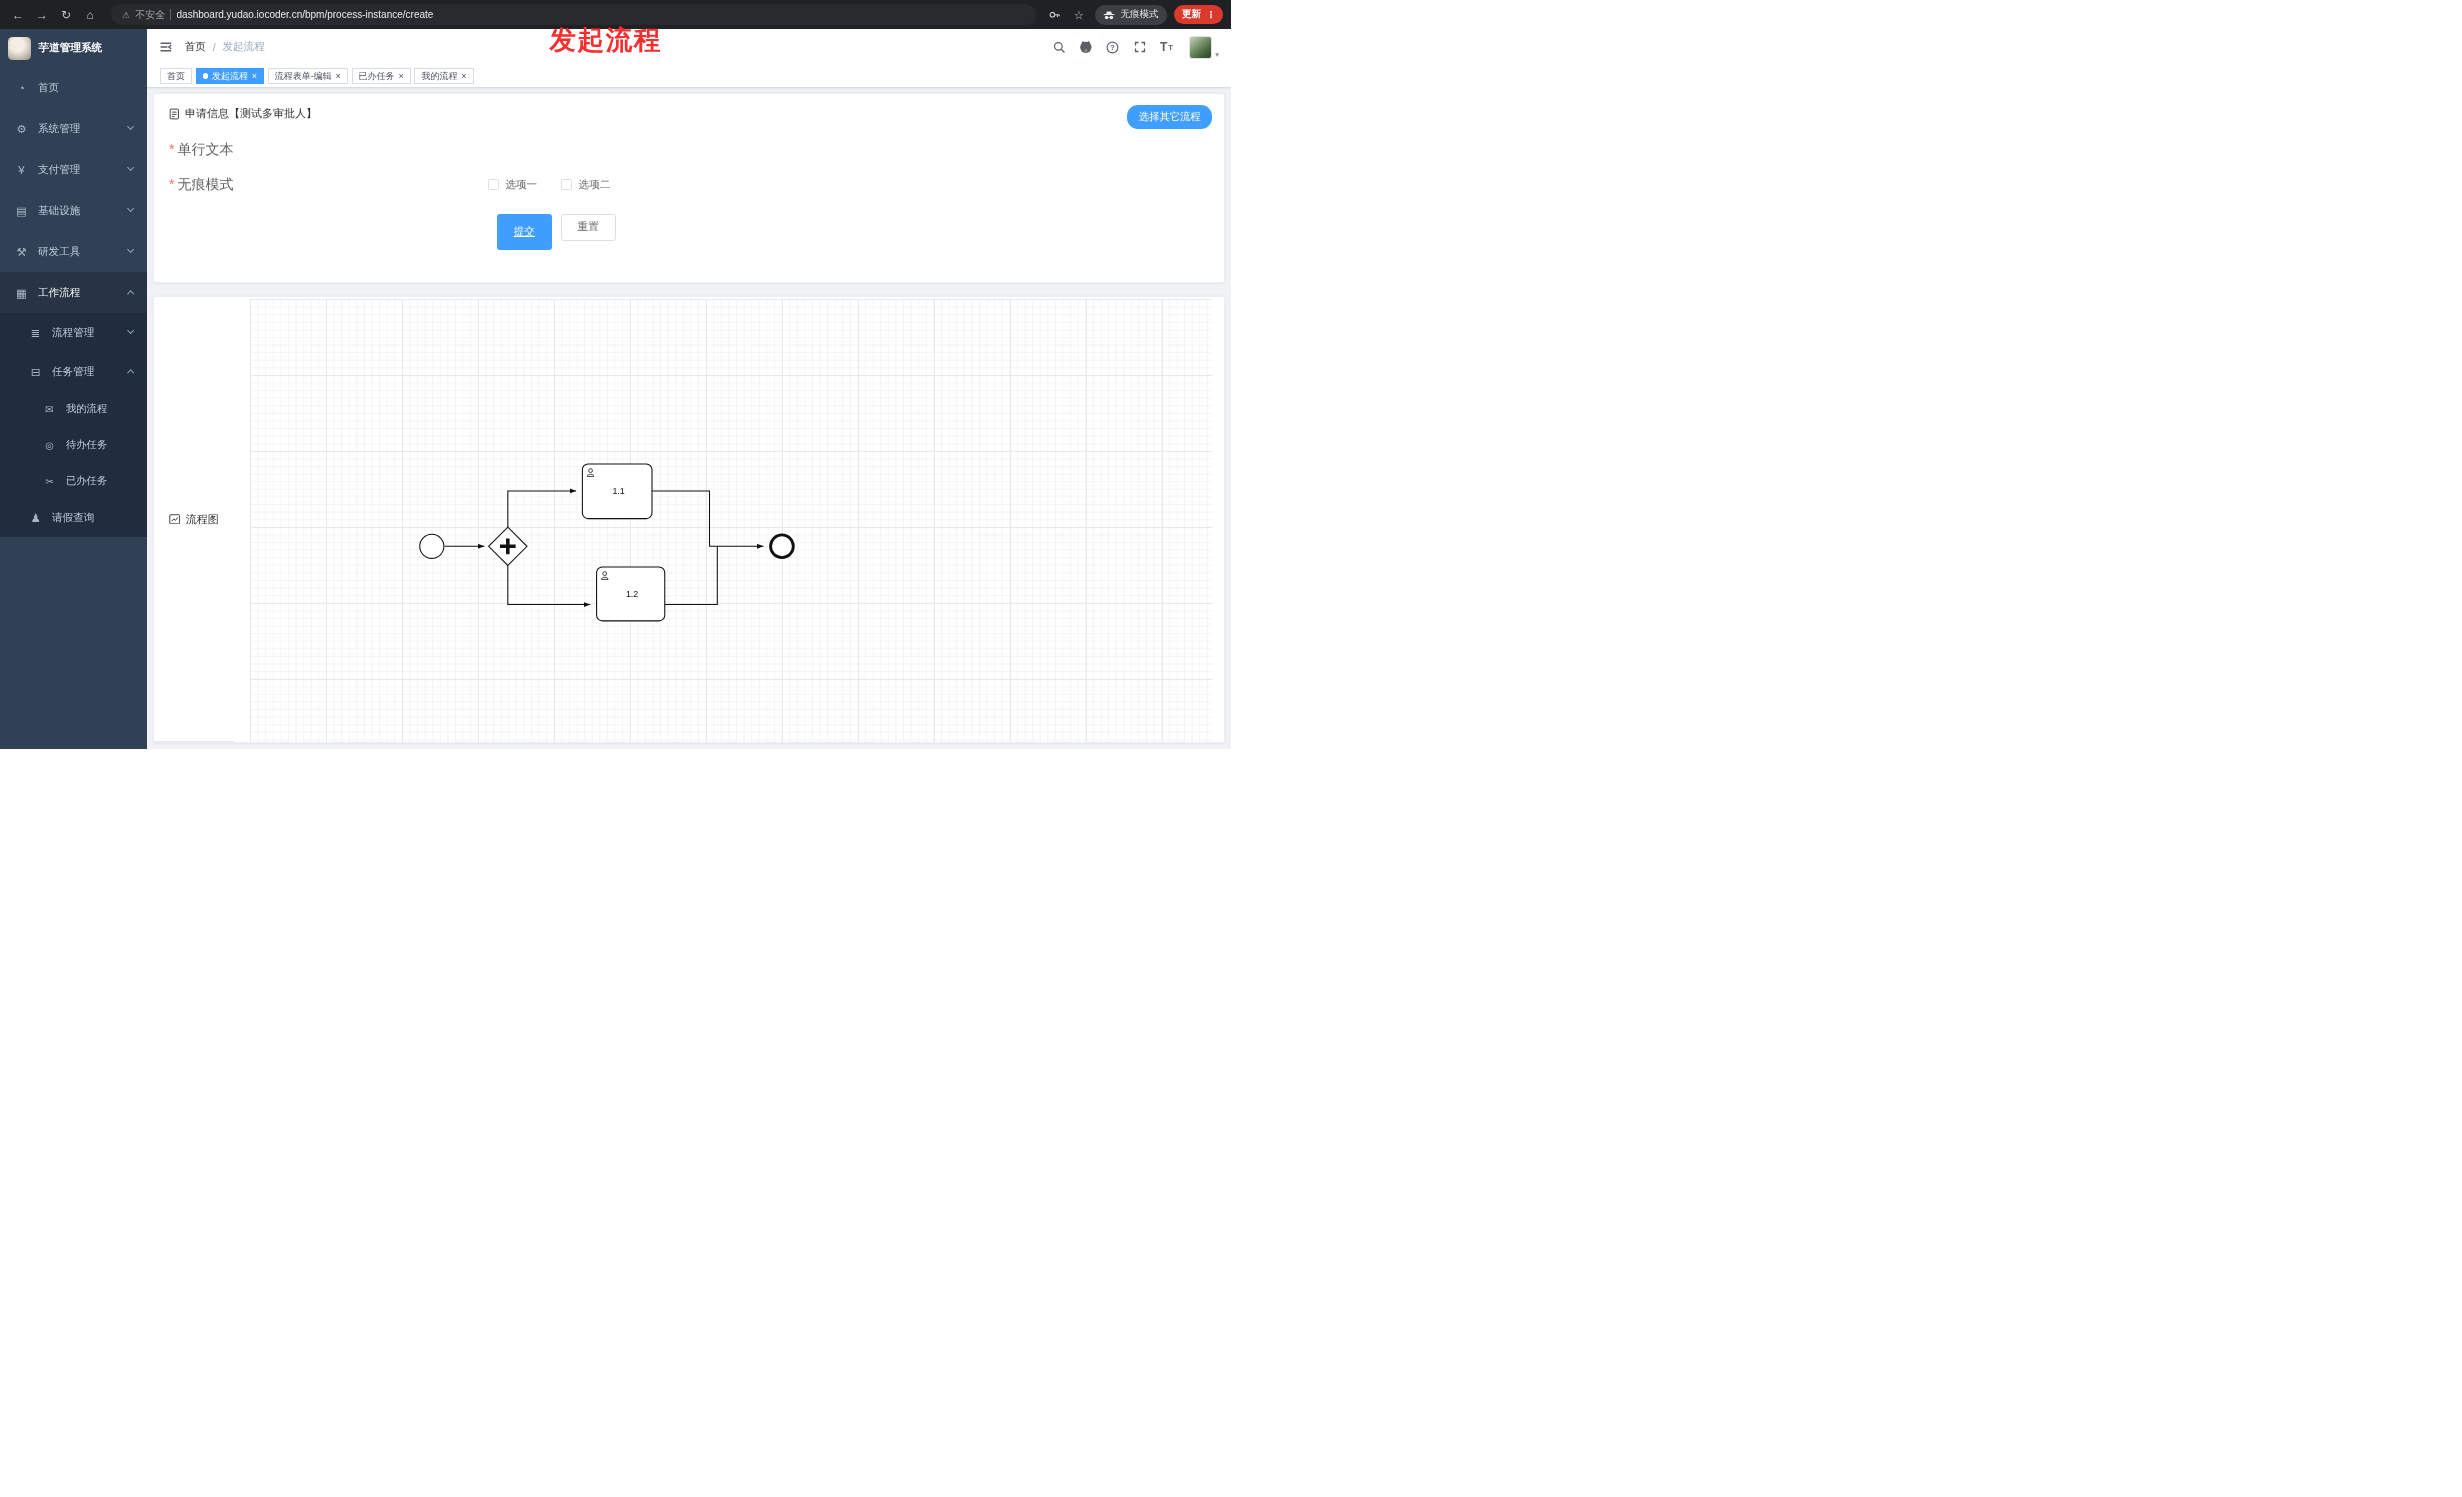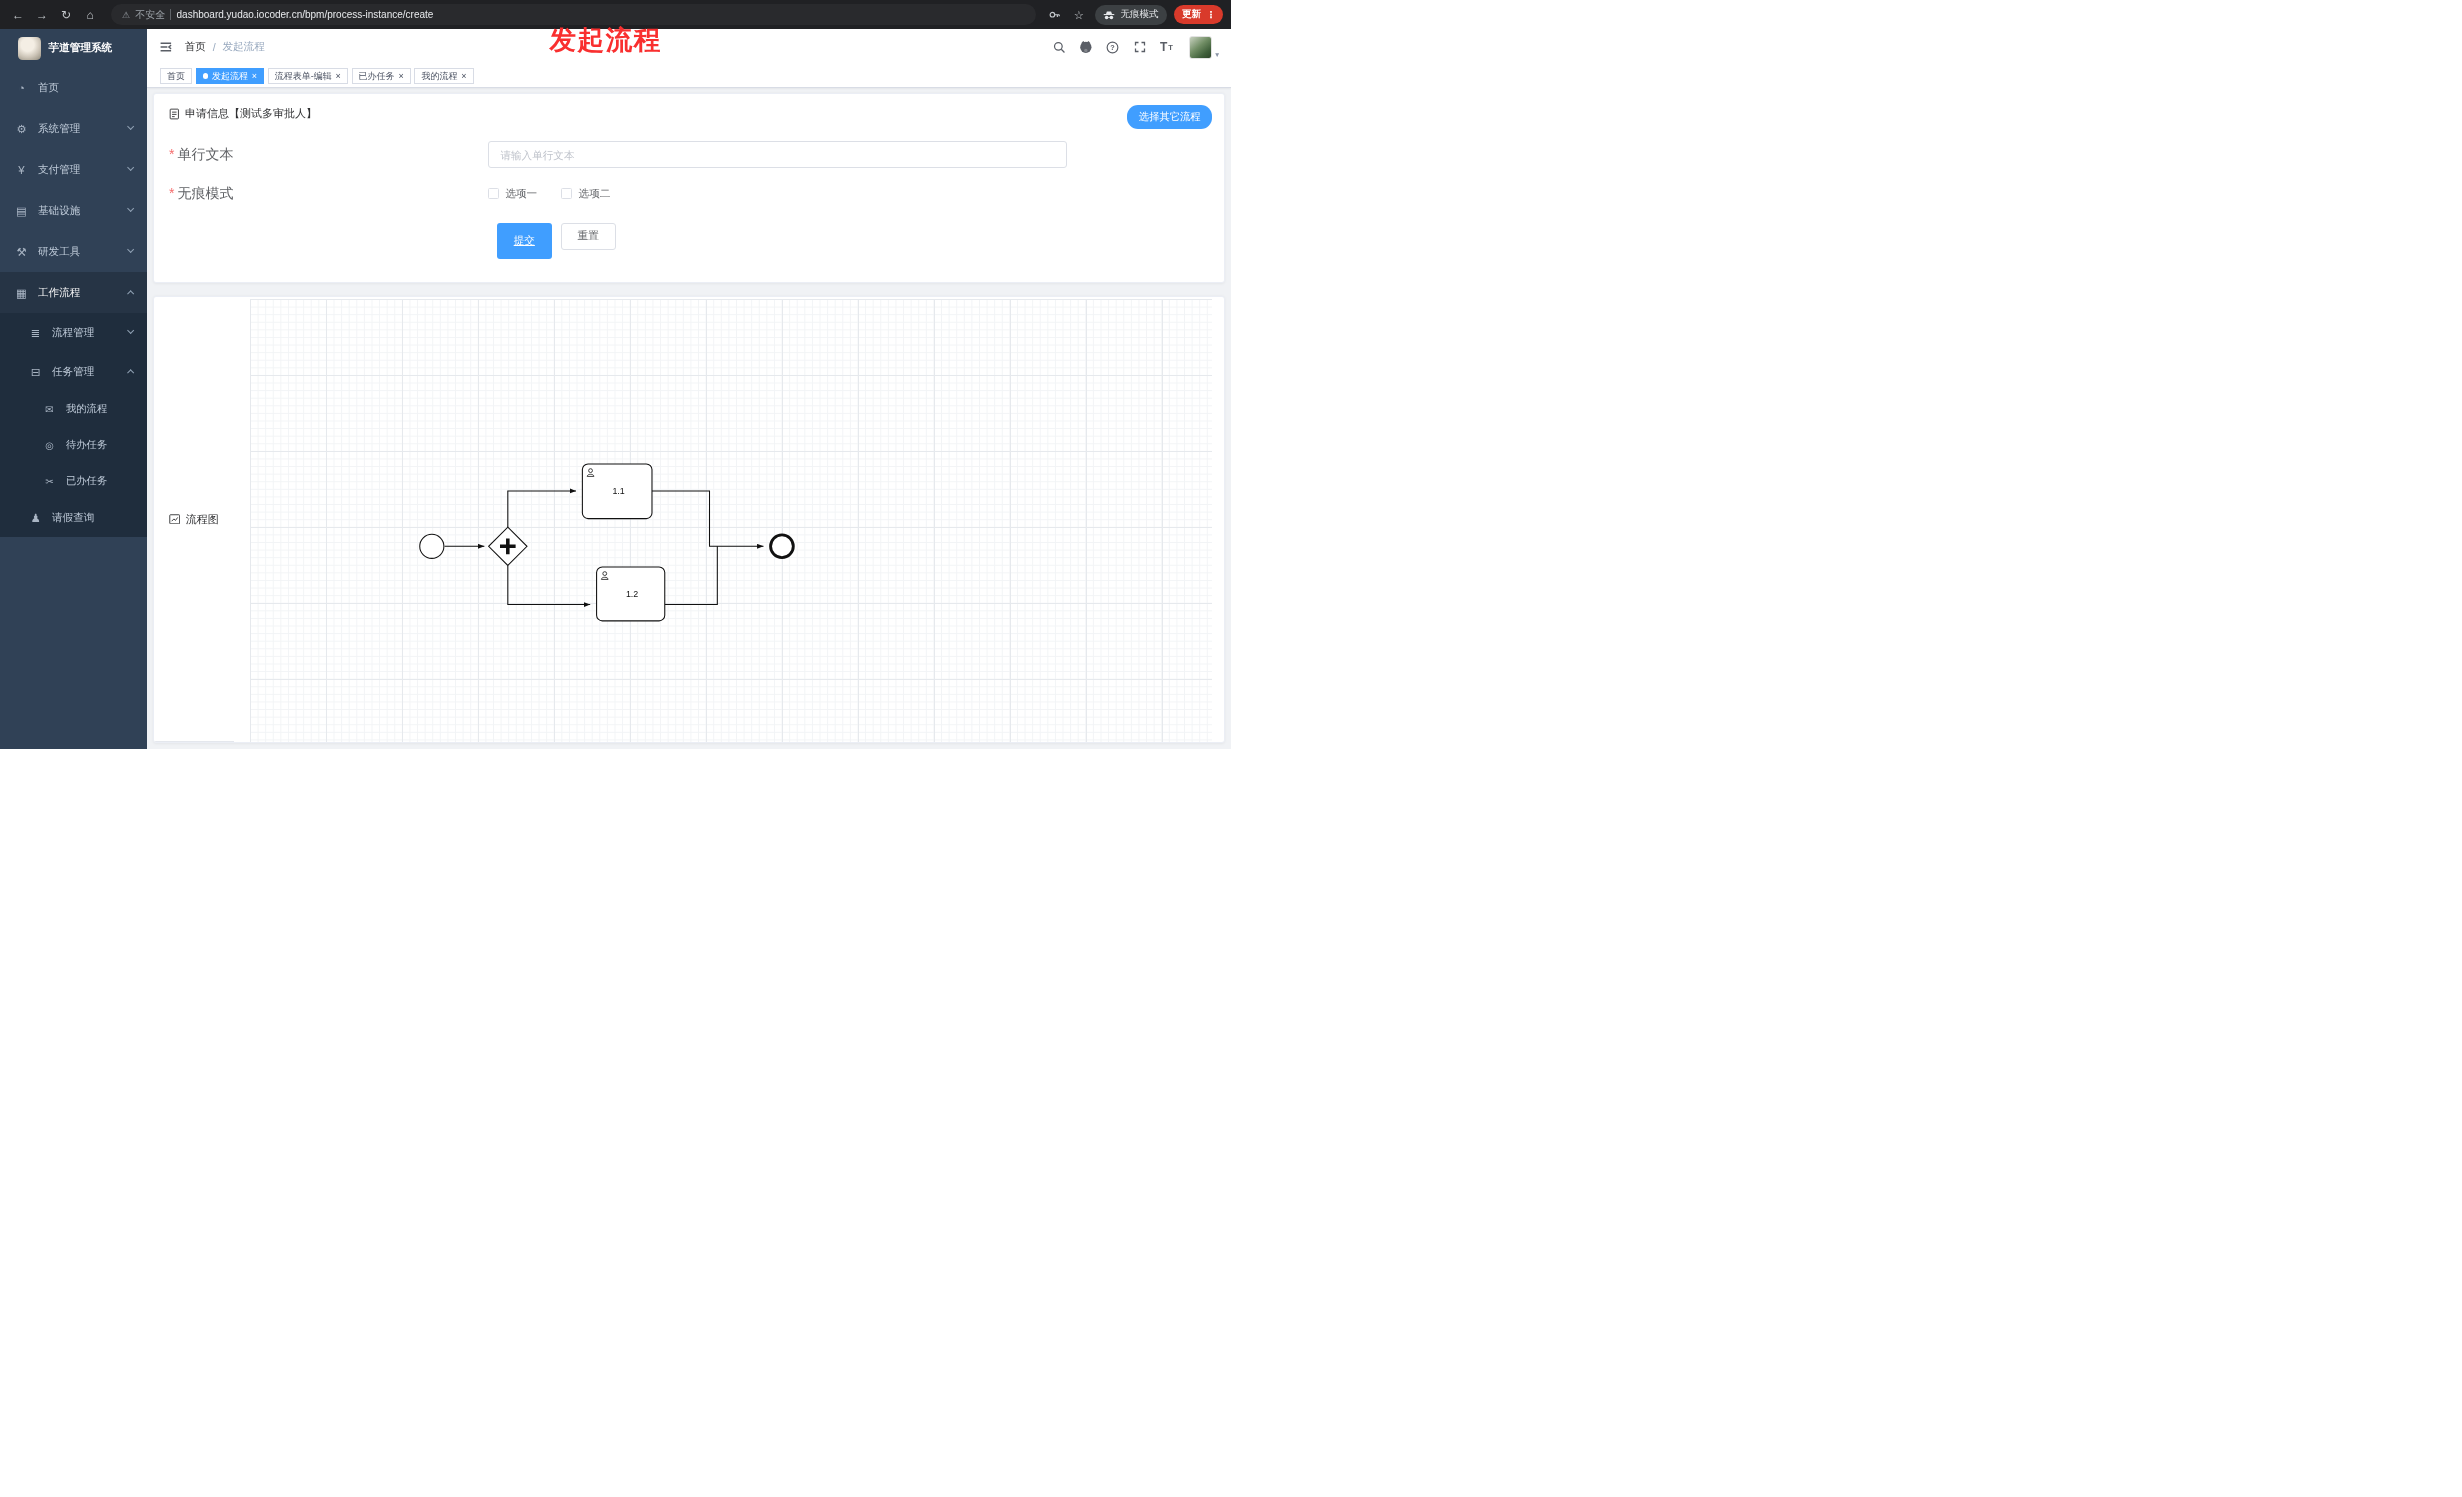--- a/index.html
+++ b/index.html
@@ -37,21 +37,21 @@
   .update-pill {
     height:19px; background:#d93a2b; border-radius:10px; display:flex; align-items:center;
     gap:5.3px; padding:0 7.6px; color:#fff; font-size:9.5px; font-weight:600; cursor:pointer;
   }
 
   
   .app { position:absolute; top:29px; left:0; right:0; bottom:0; display:flex; }
 
   
   .sidebar { width:147px; background:#304156; color:#bfcbd9; flex-shrink:0; overflow:hidden; }
-  .logo-row { height:38px; display:flex; align-items:center; padding-left:18px; gap:7.6px; color:#fff; font-size:10.6px; font-weight:700; }
+  .logo-row { height:38px; display:flex; align-items:center; padding-left:8px; gap:7.6px; color:#fff; font-size:10.6px; font-weight:700; }
   .logo-img { width:23px; height:23px; border-radius:4.6px; flex-shrink:0;
     background: radial-gradient(circle at 42% 34%, #f4eee4 0 32%, #cdc5b8 62%, #8f8879 100%); }
   .menu-item { height:41px; display:flex; align-items:center; padding:0 13.7px 0 15px; font-size:10.6px; cursor:pointer; }
   .mi-icon { width:13px; margin-right:10px; text-align:center; font-size:11.4px; color:#a9b5c4; flex-shrink:0; }
   .mi-label { flex:1; white-space:nowrap; }
   .chev { width:5.3px; height:5.3px; border-right:1.1px solid #8fa0b3; border-bottom:1.1px solid #8fa0b3; flex-shrink:0; }
   .chev.down { transform:rotate(45deg); margin-top:-3px; }
   .chev.up { transform:rotate(-135deg); margin-top:3px; }
   .menu-item.active-section { background:#263445; color:#f4f4f5; }
   .sub-wrap { background:#1f2d3d; }
@@ -328,21 +328,20 @@
             </svg>
             <span>申请信息【测试多审批人】</span>
           </div>
           <button class="select-other-btn">选择其它流程</button>
 
           <div class="form">
             <div class="form-row">
               <span class="form-label">
                 <span class="req">*</span><span>单行文本</span>
               </span>
-              <input class="text-input" type="text" placeholder="请输入单行文本" style="">
             </div>
             <div class="form-row">
               <span class="form-label">
                 <span class="req">*</span><span>无痕模式</span>
               </span>
               <span class="checkbox-group">
                 <span class="checkbox">
                   <span class="box"></span>
                   <span>选项一</span>
                 </span>

